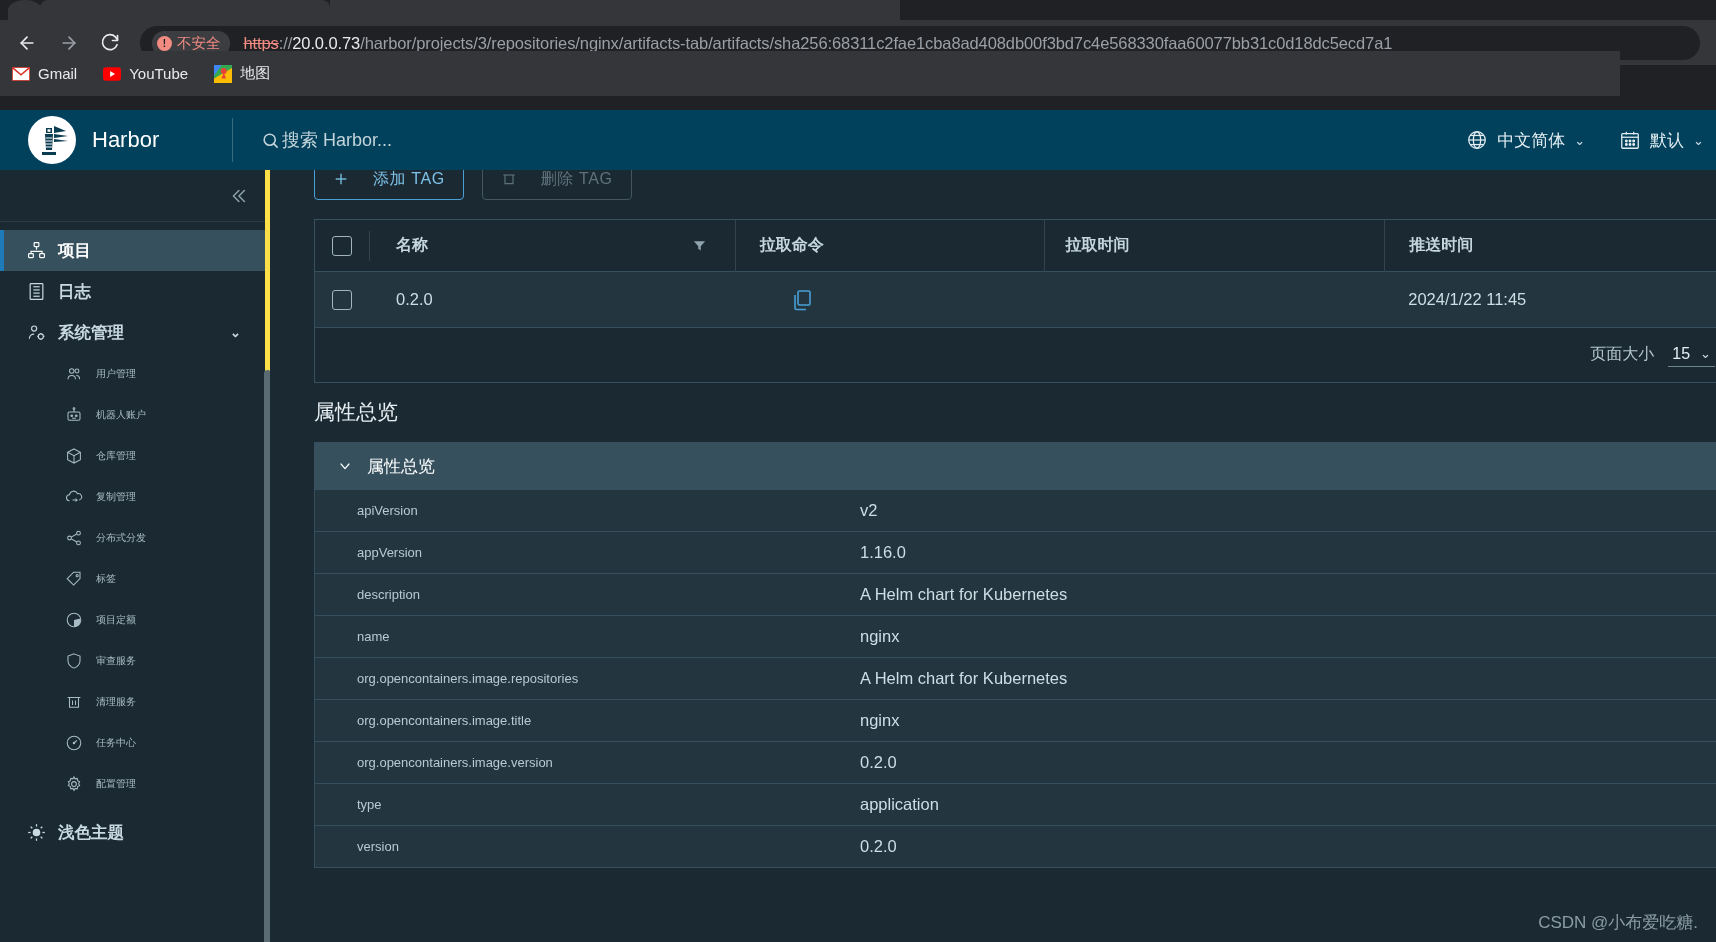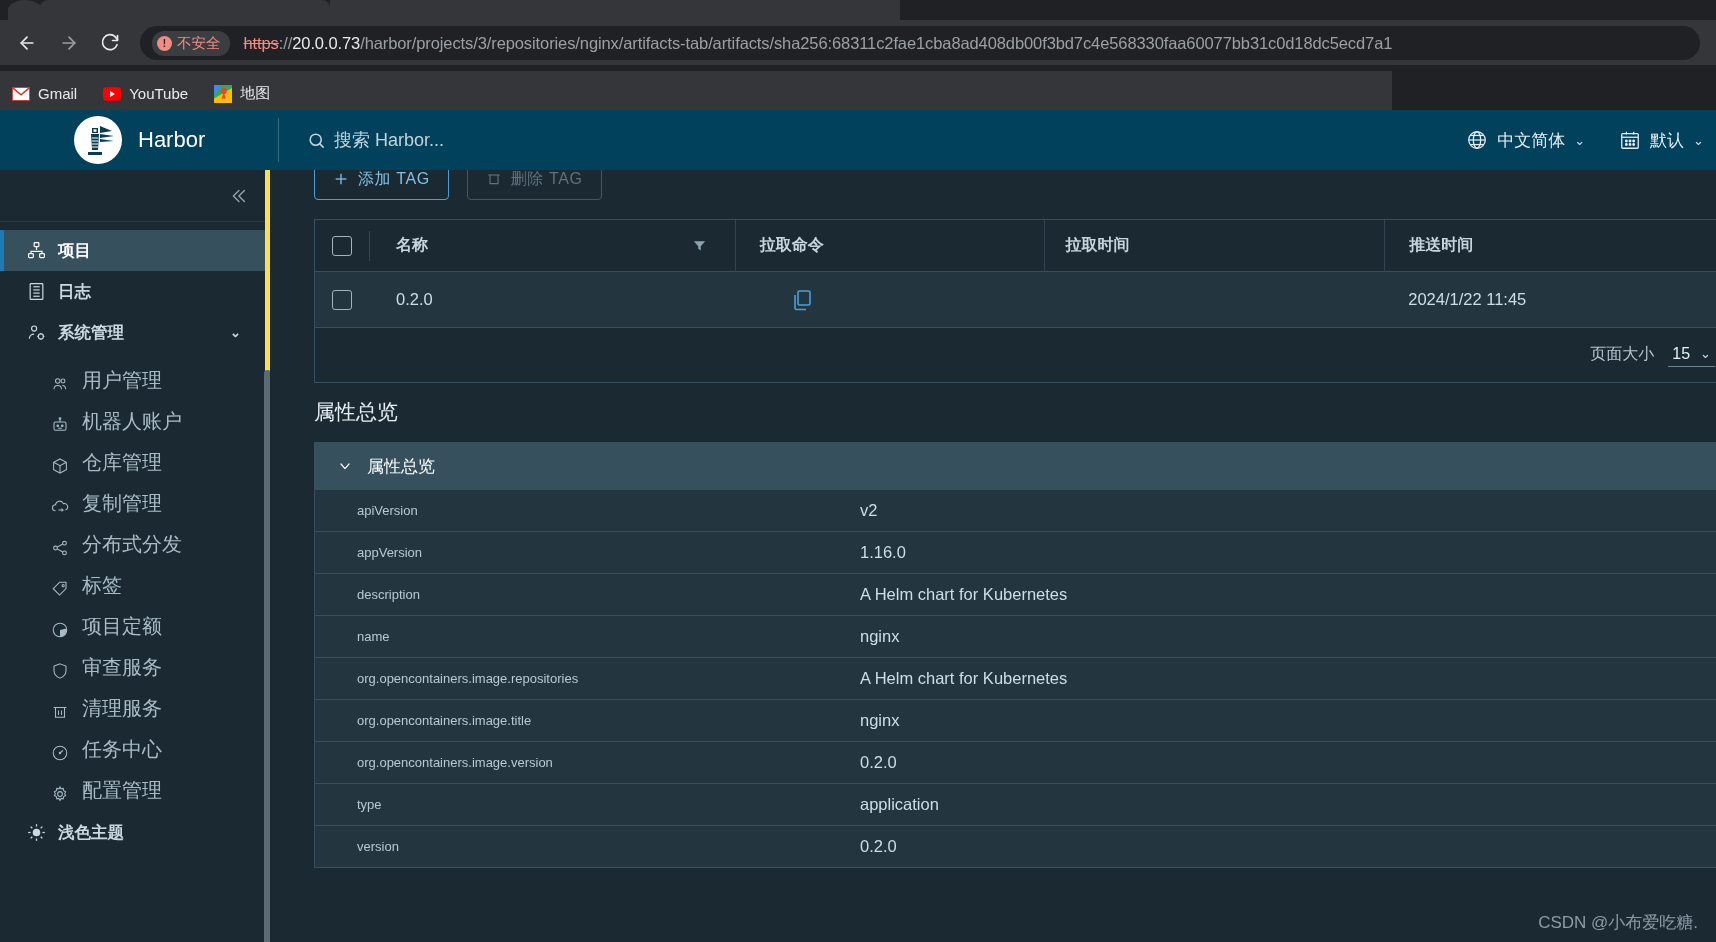--- a/index.html
+++ b/index.html
@@ -57,75 +57,75 @@
     font-size: 10px; line-height: 15px; text-align: center; font-weight: bold;
   }
   .insecure-text { color: #f28b82; font-size: 14.5px; white-space: nowrap; }
 
   .url { margin-left: 14px; font-size: 16.5px; white-space: nowrap; color: #9aa0a6; letter-spacing: -0.1px; }
   .url .scheme { color: #f28b82; text-decoration: line-through; }
   .url .sep { color: #9aa0a6; }
   .url .host { color: #e8eaed; }
   .url .path { color: #9aa0a6; }
 
-  .bookmarks { position: absolute; left: 0; top: 71px; width: 1392px; height: 45px; background: #35363a; display: flex; align-items: center; padding-left: 12px; gap: 26px; }
+  .bookmarks { position: absolute; left: 0; top: 51px; width: 1620px; height: 45px; background: #35363a; display: flex; align-items: center; padding-left: 12px; gap: 26px; }
   .bm { display: flex; align-items: center; gap: 8px; color: #e8eaed; font-size: 15px; cursor: pointer; }
   .bm-ico { width: 18px; height: 18px; display: flex; align-items: center; justify-content: center; }
 
   
   .app { position: absolute; left: 0; top: 110px; width: 1716px; height: 832px; background: #1b2a32; }
 
   .harbor-header {
     position: absolute; left: 0; top: 0; width: 1716px; height: 60px;
-    background: #02415c; display: flex; align-items: center; padding-left: 46px;
+    background: #02415c; display: flex; align-items: center;
   }
   .brand { display: flex; align-items: center; gap: 16px; padding-left: 28px; width: 232px; }
   .brand-logo {
     width: 48px; height: 48px; border-radius: 50%;
     background: #fff; display: flex; align-items: center; justify-content: center;
   }
   .brand-name { color: #fff; font-size: 22px; }
   .hdr-divider { width: 1px; height: 44px; background: rgba(255,255,255,0.22); }
-  .hdr-search { display: flex; align-items: center; gap: 8px; padding-left: 28px; color: #c3d4da; font-size: 18px; cursor: text; }
+  .hdr-search { display: flex; align-items: center; gap: 2px; padding-left: 28px; color: #c3d4da; font-size: 18px; cursor: text; }
   .hdr-right { margin-left: auto; display: flex; align-items: flex-start; gap: 34px; padding-right: 12px; }
   .hdr-item { display: flex; align-items: center; gap: 9px; color: #e3edf2; font-size: 17px; cursor: pointer; }
   .chev { font-size: 13px; color: #cfe0e7; }
 
   
   .sidebar {
     position: absolute; left: 0; top: 60px; width: 270px; height: 772px;
     background: #1b2a32; border-right: 5px solid #fde047;
   }
   .collapse-row { height: 52px; display: flex; align-items: center; justify-content: flex-end; padding-right: 16px; border-bottom: 1px solid #2a3b45; }
   .collapse-btn { color: #8fa3ad; font-size: 21px; cursor: pointer; }
 
   .nav-list { padding-top: 8px; }
   .nav-item {
     height: 41px; display: flex; align-items: center; gap: 12px;
     padding-left: 26px; color: #a9bcc6; font-size: 16.5px; cursor: pointer; position: relative;
   }
   .nav-item.top { font-weight: bold; color: #c9d9e2; }
   .nav-item.active { background: #36505e; color: #ffffff; }
   .nav-item.active::before { content: ""; position: absolute; left: 0; top: 0; bottom: 0; width: 4px; background: #1f7ab8; }
-  .nav-item.sub { padding-left: 50px; font-weight: normal; color: #a9bcc6; font-size: 20px; align-items: flex-end; }
+  .nav-item.sub { padding-left: 64px; font-weight: normal; color: #a9bcc6; font-size: 10px; }
   .nav-item .caret { margin-left: auto; margin-right: 24px; font-size: 13px; }
   .nav-icon { width: 20px; height: 20px; display: flex; align-items: center; justify-content: center; flex: 0 0 20px; }
   .nav-theme { margin-top: 8px; }
 
   .sb-scroll {
     position: absolute; left: 264px; top: 200px; width: 7px; height: 640px;
     background: #5a6b74; border-radius: 4px;
   }
 
   
   .main { position: absolute; left: 270px; top: 60px; width: 1446px; height: 772px; background: #1b2a32; overflow: hidden; }
 
   .tag-toolbar { position: absolute; left: 44px; top: -12px; display: flex; gap: 18px; }
   .btn-outline {
-    height: 42px; padding: 0 18px; display: flex; align-items: center; gap: 9px;
+    height: 42px; padding: 0 18px; display: flex; align-items: center; gap: 24px;
     border: 1px solid #4aa0d5; border-radius: 4px; color: #7cc1e8;
     font-size: 16px; letter-spacing: 0.6px; background: transparent; cursor: pointer;
   }
   .btn-outline.disabled { border-color: #44565f; color: #5f727c; }
 
   .table {
     position: absolute; left: 44px; top: 49px; width: 1420px;
     border: 1px solid #36505e; border-bottom: none;
   }
   .thead { display: flex; align-items: center; height: 52px; border-bottom: 1px solid #36505e; }

